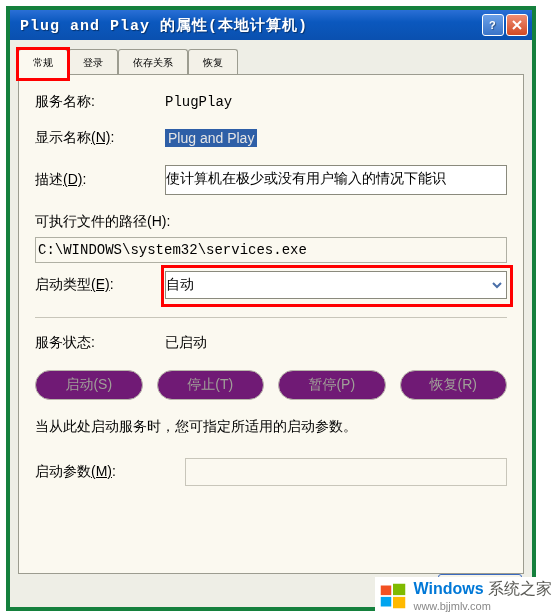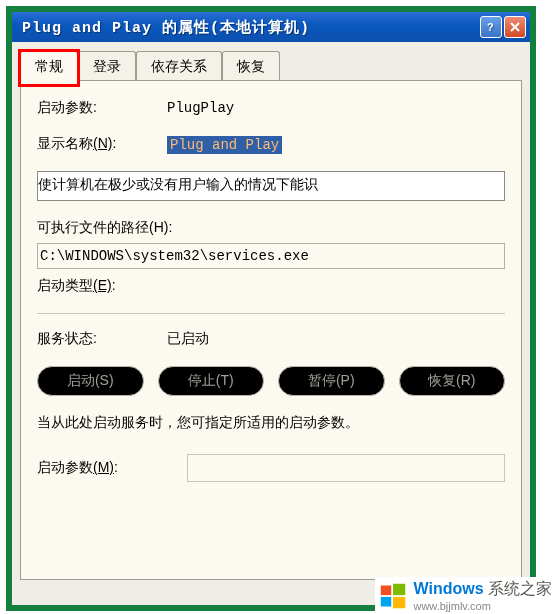--- a/index.html
+++ b/index.html
@@ -13,21 +13,21 @@
     background: #fff;
     overflow: hidden;
     position: relative;
   }
   .window {
     position: absolute;
     left: 6px;
     top: 6px;
     width: 530px;
     height: 605px;
-    border: 6px solid #15803d;
+    border: 4px solid #15803d;
     background: #eeeee6;
   }
   .titlebar {
     height: 30px;
     background: linear-gradient(to bottom, #2a6fd6 0%, #0b58be 40%, #0a50af 100%);
     display: flex;
     align-items: center;
     padding: 0 4px 0 10px;
     color: #fff;
     font-weight: bold;
@@ -55,21 +55,21 @@
     display: flex;
     position: relative;
     top: 1px;
   }
   .tab {
     padding: 6px 14px 5px;
     border: 1px solid #9c9c90;
     border-bottom: none;
     background: #f3f1e8;
     margin-right: 0px;
-    font-size: 14px;
+    font-size: 10px;
     border-top-left-radius: 3px;
     border-top-right-radius: 3px;
     position: relative;
     z-index: 1;
     text-align: right;
   }
   .tab.active {
     background: #fbf9f0;
     z-index: 3;
   }
@@ -93,23 +93,23 @@
     margin-bottom: 18px;
   }
   .label {
     width: 130px;
     font-size: 14px;
   }
   .label .ul { text-decoration: underline; }
   .value { flex: 1; font-size: 14px; }
   .value-sel {
     background: #2e5fa7;
-    color: #fdba74;
+    color: #e5e5e5;
     padding: 1px 3px;
-    font-family: Liberation Mono, monospace;
+    font-family: Liberation Sans, sans-serif;
   }
   .desc-box, .select-box, .path-box, .param-box {
     flex: 1;
     border: 1px solid #8a8a7d;
     background: #fff;
     padding: 4px 0;
     font-size: 14px;
   }
   .desc-box { height: 30px; overflow: hidden; }
   .path-box {
@@ -143,21 +143,21 @@
   }
   .btn-row {
     display: flex;
     gap: 14px;
     margin-bottom: 18px;
   }
   .btn-row button {
     flex: 1;
     height: 30px;
     border: 1px solid #b8b6aa;
-    background: #000000;
+    background: #701a75;
     color: #a0a098;
     font-family: inherit;
     font-size: 14px;
     border-radius: 15px;
   }
   .param-box {
     background: #fbf9f0;
     border: 1px solid #c8c6ba;
     height: 28px;
   }
@@ -229,47 +229,61 @@
         <div class="tab-highlight"></div>
       </div>
       <div class="tab"><span>登录</span></div>
       <div class="tab"><span>依存关系</span></div>
       <div class="tab"><span>恢复</span></div>
     </div>
 
     <div class="tab-panel">
 
       <div class="row">
-        <div class="label">启动参数:</div>
+        <div class="label">服务名称:</div>
         <div class="value" style="font-family:Liberation Mono, monospace;">PlugPlay</div>
       </div>
 
       <div class="row">
         <div class="label">
           <span>显示名称</span><span class="ul">(N)</span><span>:</span>
         </div>
         <div class="value">
           <span class="value-sel">Plug and Play</span>
         </div>
       </div>
 
       <div class="row">
+        <div class="label">
+          <span>描述</span><span class="ul">(D)</span><span>:</span>
+        </div>
         <div class="desc-box">
           <span>使计算机在极少或没有用户输入的情况下能识</span>
         </div>
       </div>
 
       <div style="margin-bottom:6px;">
         <span>可执行文件的路径</span><span class="ul">(H)</span><span>:</span>
       </div>
       <div class="path-box" style="margin-bottom:8px;">C:\WINDOWS\system32\services.exe</div>
 
       <div class="row">
         <div class="label">
           <span>启动类型</span><span class="ul">(E)</span><span>:</span>
+        </div>
+        <div class="select-wrap">
+          <div class="select-box">
+            <span>自动</span>
+            <span class="select-arrow">
+              <svg width="12" height="12" viewBox="0 0 12 12">
+                  <path d="M2 4 L6 8 L10 4" stroke="#4a6fa8" stroke-width="2" fill="none"></path>
+                </svg>
+            </span>
+          </div>
+          <div class="select-highlight"></div>
         </div>
       </div>
 
       <hr class="sep">
 
       <div class="row">
         <div class="label">服务状态:</div>
         <div class="value">已启动</div>
       </div>
 

